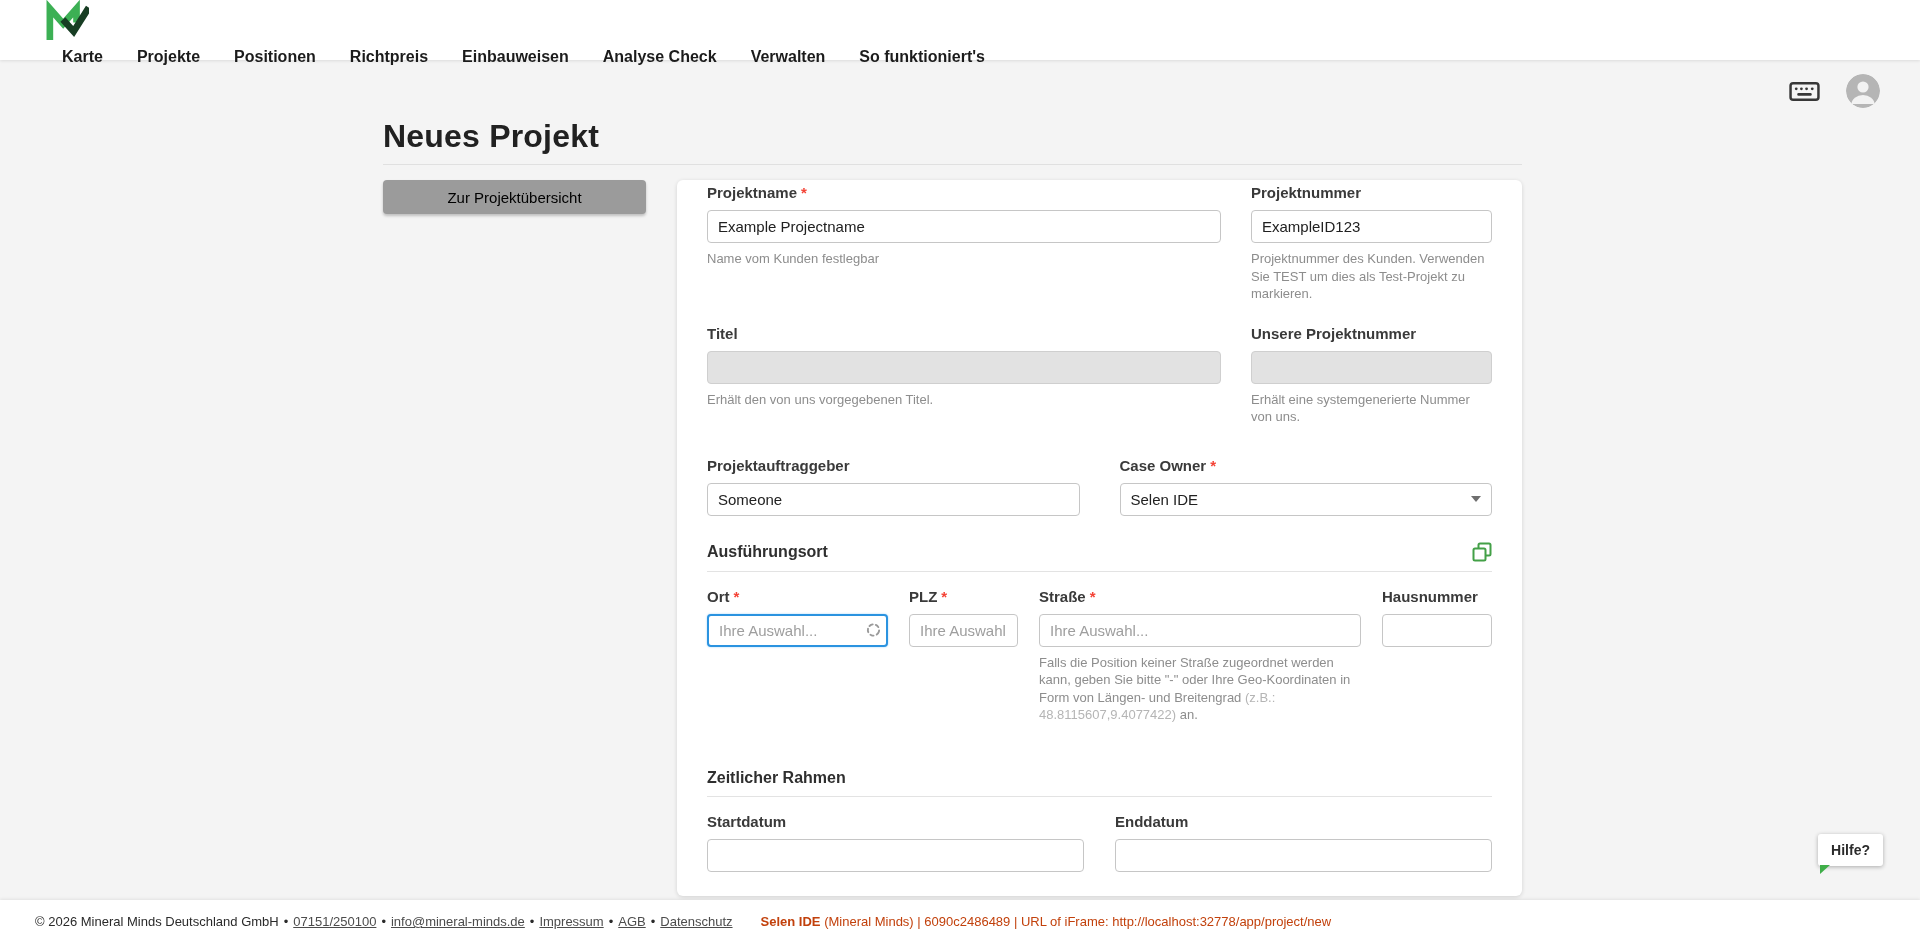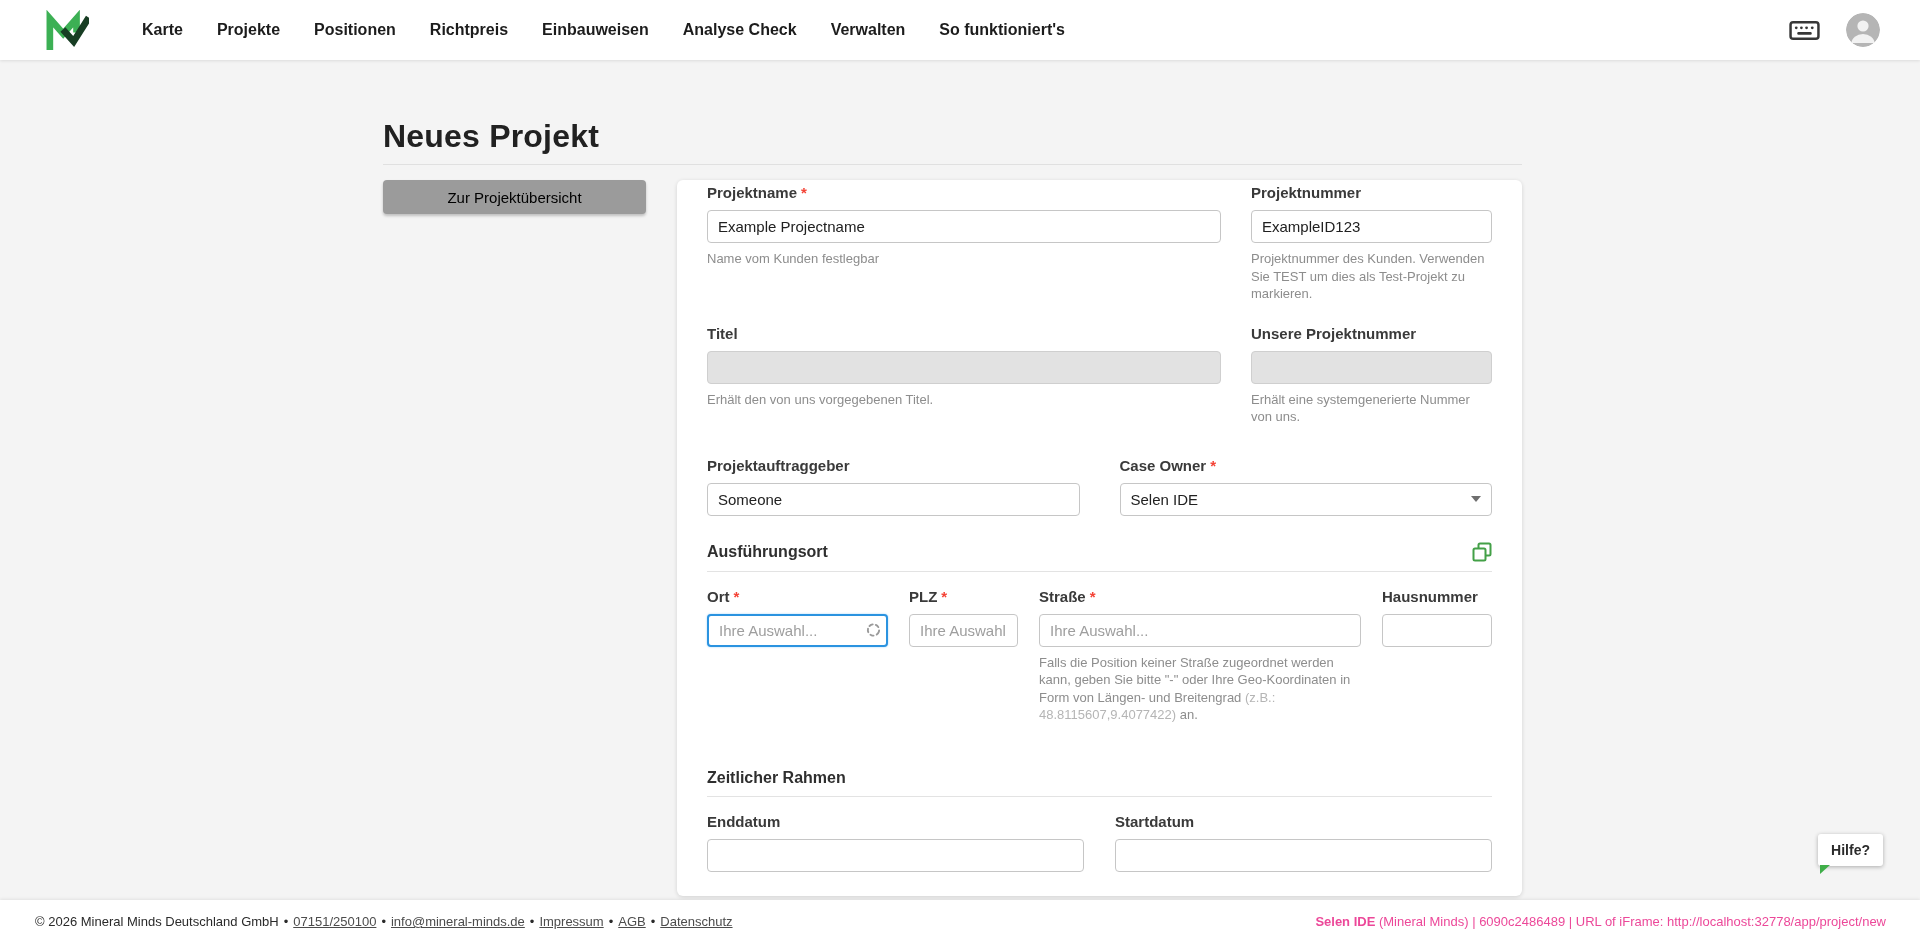--- a/index.html
+++ b/index.html
@@ -9,24 +9,24 @@
     background: #f4f4f4;
     color: #212121;
     position: relative;
     overflow: hidden;
   }
   a { text-decoration: none; color: inherit; }
 
   
   .navbar {
     height: 60px; background: #ffffff;
-    display: flex; align-items: center;
+    display: flex; align-items: flex-start;
     padding: 0 40px 0 45px;
     box-shadow: 0 1px 3px rgba(0,0,0,.10);
-    position: relative; z-index: 20;
+    position: relative; z-index: 20; flex-direction: column;
   }
   .logo { width: 44px; height: 40px; margin-right: 36px; cursor: pointer; display: flex; align-items: center; }
   .nav-items { display: flex; align-items: center; }
   .nav-item {
     padding: 8px 17px; font-size: 16px; font-weight: 700;
     color: #1c1c1c; cursor: pointer; white-space: nowrap;
   }
   .nav-right { margin-left: auto; display: flex; align-items: center; gap: 26px; }
   .nav-icon { cursor: pointer; display: flex; align-items: center; }
   .avatar { width: 34px; height: 34px; border-radius: 50%; overflow: hidden; cursor: pointer; display: flex; }
@@ -113,27 +113,27 @@
   .help-btn::after {
     content: ""; position: absolute; left: 2px; bottom: -8px;
     width: 0; height: 0;
     border-top: 9px solid #3fae49; border-right: 10px solid transparent;
   }
 
   
   .footer {
     position: absolute; left: 0; bottom: 0; width: 100%; height: 43px;
     background: #ffffff; box-shadow: 0 -1px 3px rgba(0,0,0,.08);
-    display: flex; align-items: center; justify-content: space-between;
-    padding: 0 34px 0 35px; font-size: 13px; color: #2a2a2a; z-index: 10;
+    display: flex; align-items: center; 
+    padding: 0 34px 0 35px; font-size: 13px; color: #2a2a2a; z-index: 10; gap: 28px;
   }
   .footer-left { display: flex; align-items: center; white-space: nowrap; }
   .dot { margin: 0 5px; color: #2a2a2a; }
   .flink { text-decoration: underline; color: #4c4c4c; cursor: pointer; }
-  .footer-right { white-space: nowrap; color: #ec4899; }
+  .footer-right { white-space: nowrap; color: #c2410c; }
   .footer-right b { font-weight: 700; }
 </style>
 </head>
 <body>
 
 <nav class="navbar">
   <div class="logo">
     <svg width="44" height="40" viewBox="0 0 46 42">
       <path d="M5 39 V9 L19 25 L33 9 V20" fill="none" stroke="#3cb054" stroke-width="7" stroke-linecap="square"></path>
       <path d="M21 23 l9 10 L44 11" fill="none" stroke="#173d23" stroke-width="7" stroke-linecap="square"></path>
@@ -259,25 +259,25 @@
             </div>
           </div>
 
           <div class="section-head">
             <h2>Zeitlicher Rahmen</h2>
           </div>
           <hr class="section-rule">
 
           <div class="form-row r5">
             <div class="field whalf">
+              <label><span>Startdatum</span></label>
+              <input type="text" class="text" style="">
+            </div>
+            <div class="field whalf">
               <label><span>Enddatum</span></label>
-              <input type="text" class="text" style="">
-            </div>
-            <div class="field whalf">
-              <label><span>Startdatum</span></label>
               <input type="text" class="text" style="">
             </div>
           </div>
 
         </section>
 
         <div class="card-sliver"></div>
       </div>
     </div>
   </div>

